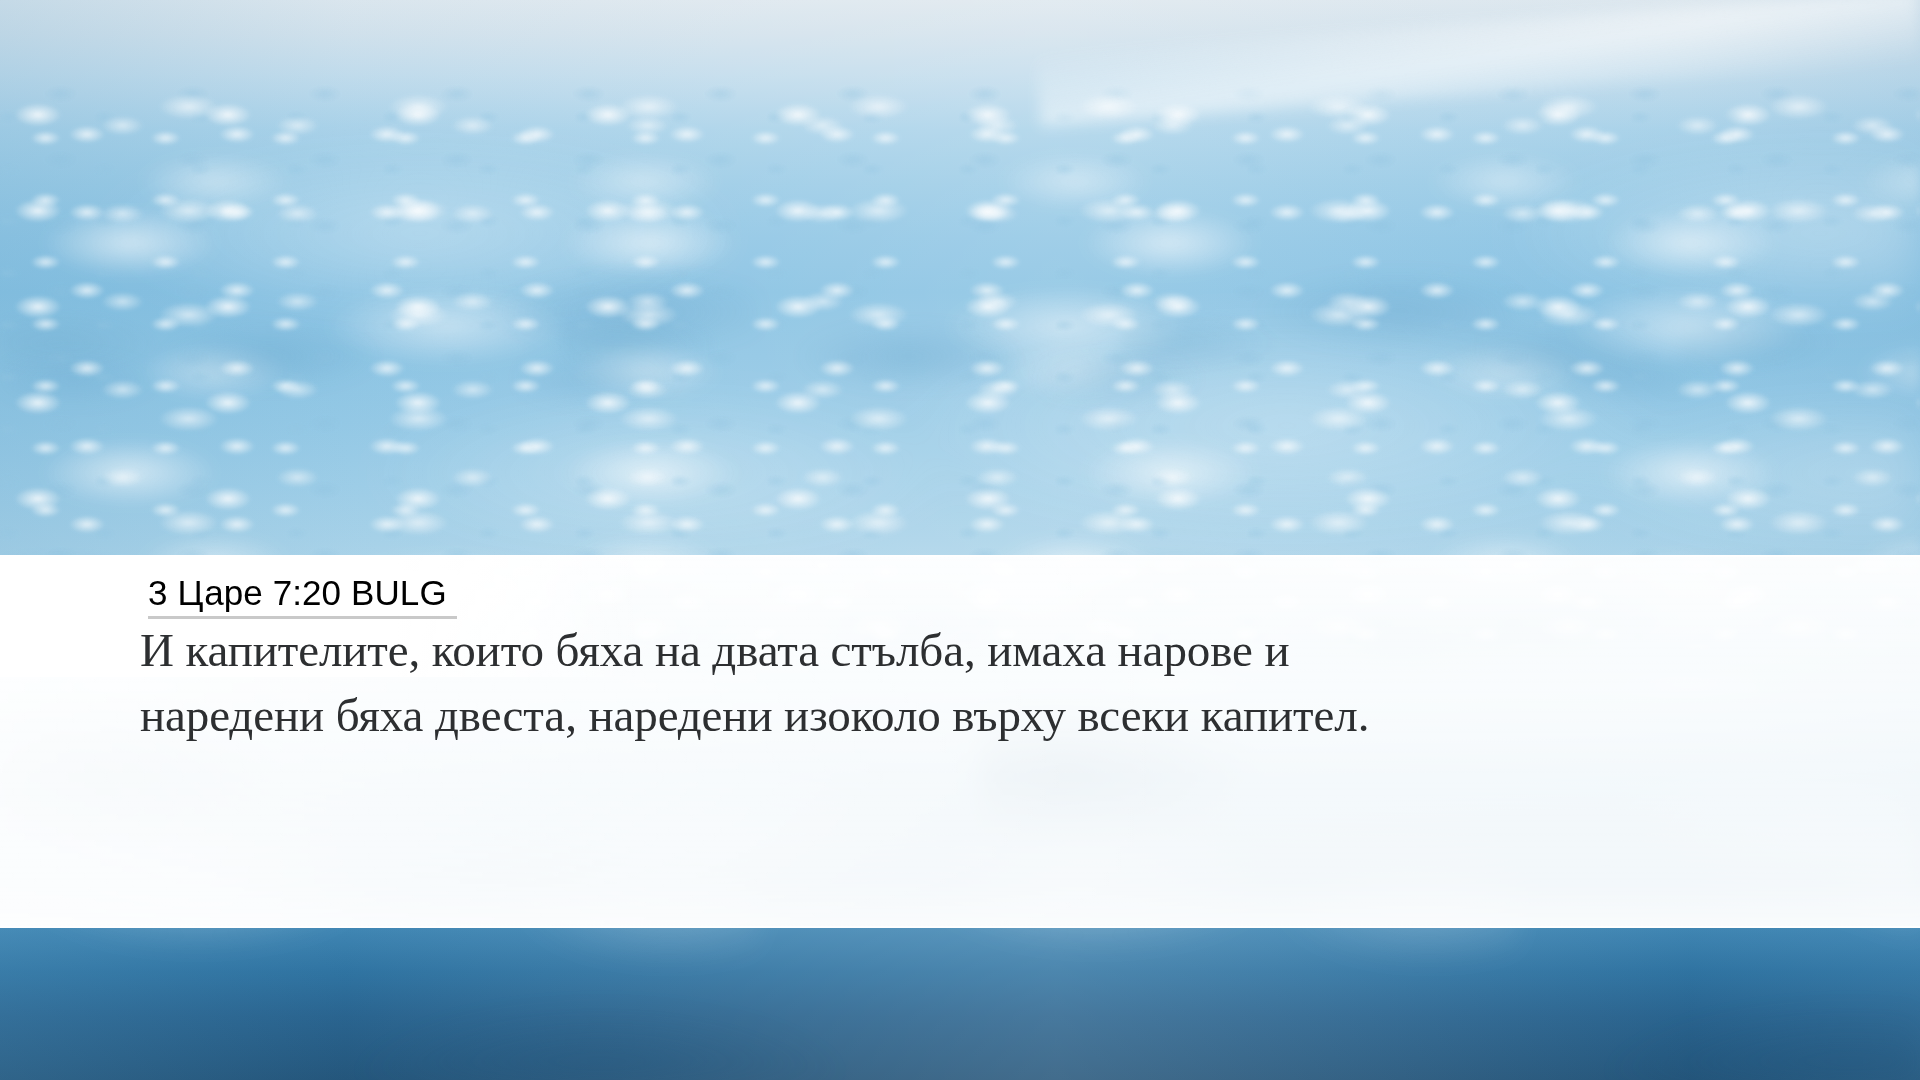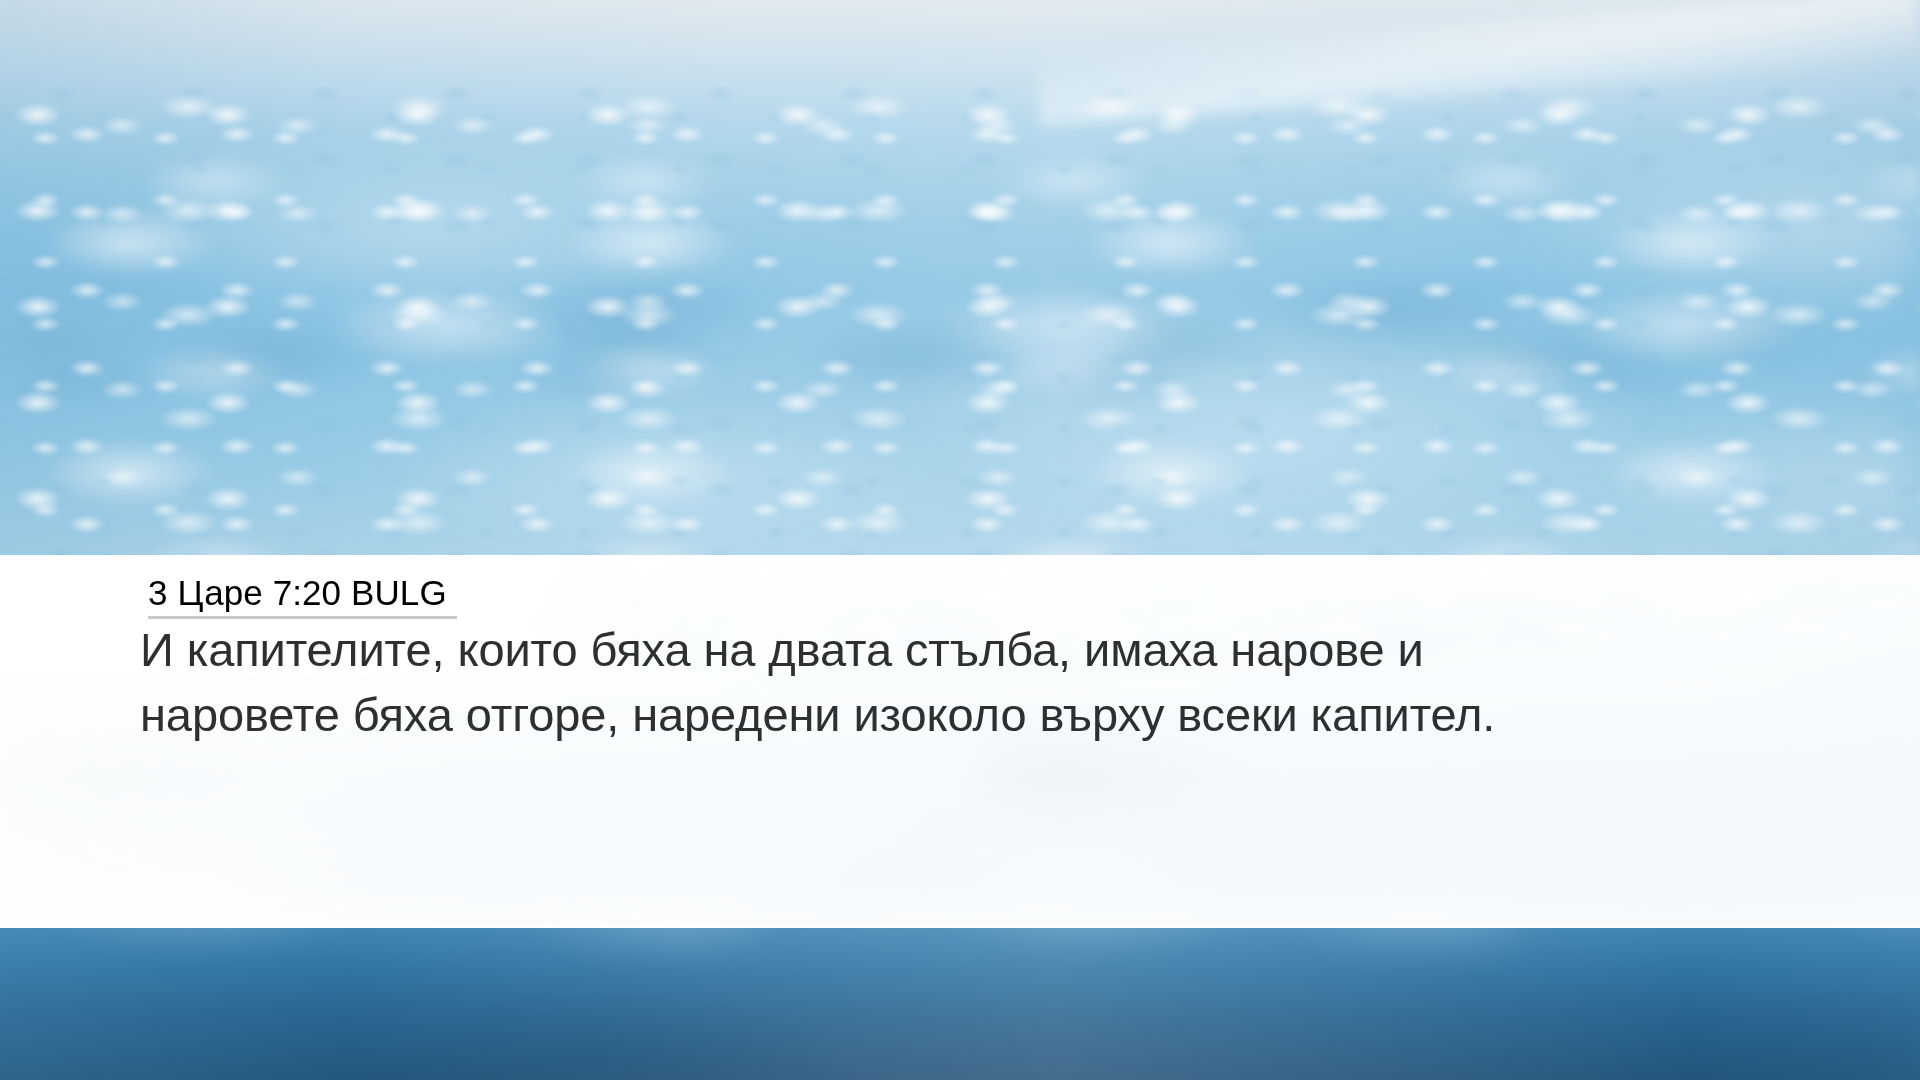--- a/index.html
+++ b/index.html
@@ -236,20 +236,21 @@
   }
 
   
   .verse-text {
     margin: 3px 0 16px 0;
     font-size: 47px;
     line-height: 1.38;
     color: #2d2f31;
     letter-spacing: -0.1px;
     white-space: nowrap;
+    font-family: Liberation Serif, serif;
   }
   .verse-line { display: block; }
 </style>
 </head>
 <body>
 
 <div id="stage">
 
   <div class="photo">
     <div class="photo-hlight"></div>
@@ -267,19 +268,19 @@
 
     <div class="verse-inner">
 
       <div class="ref-wrap">
         <span class="reference">3 Царе 7:20 BULG</span>
         <span class="ref-underline"></span>
       </div>
 
       <div class="verse-text">
         <span class="verse-line">И капителите, които бяха на двата стълба, имаха нарове и</span>
-        <span class="verse-line">наровете бяха отгоре, наредени изоколо върху всеки капител.</span>
+        <span class="verse-line">наредени бяха двеста, наредени изоколо върху всеки капител.</span>
       </div>
 
     </div>
   </div>
 
 </div>
 
 </body></html>

